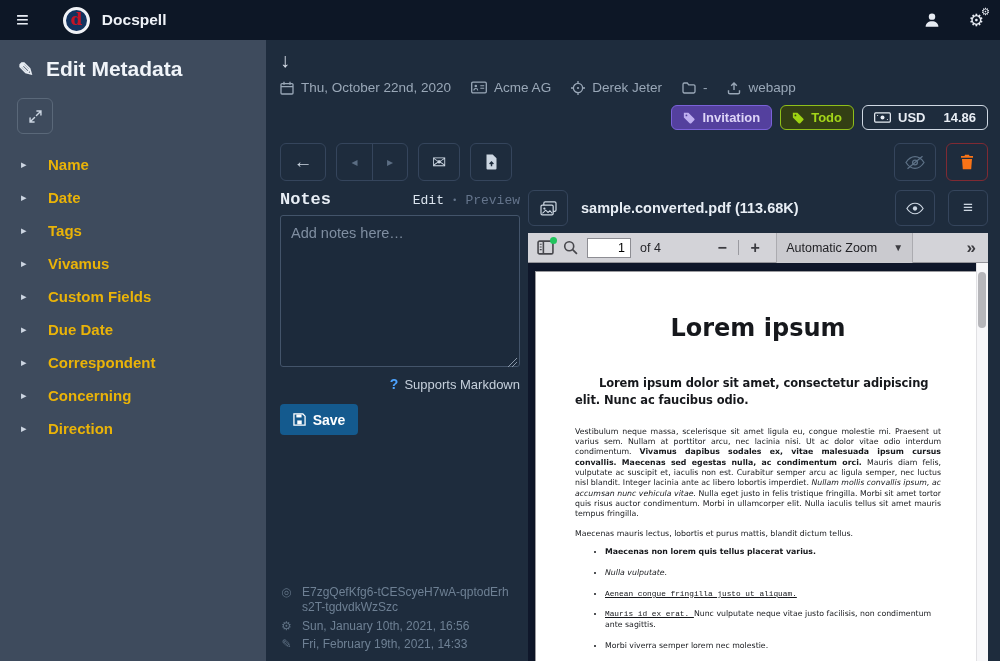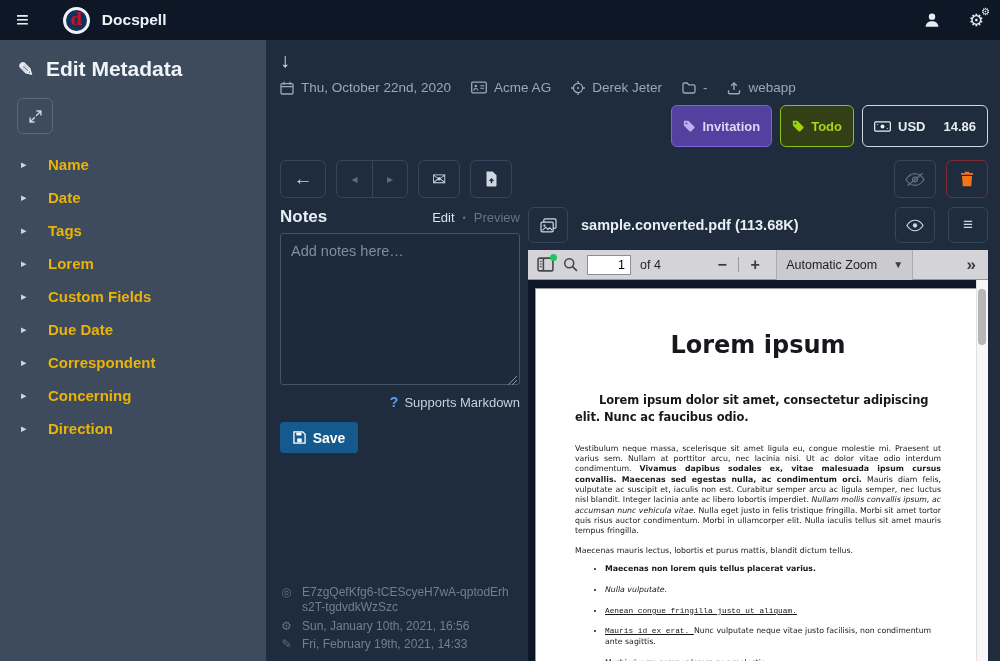--- a/index.html
+++ b/index.html
@@ -41,21 +41,21 @@
   
   .content { flex:1; min-width:0; display:flex; flex-direction:column; }
   .item-head { padding:9px 12px 0 14px; }
   .item-title { display:flex; align-items:center; gap:10px; color:#eef2f7; font-size:21px; font-weight:bold; }
   .dl-icon { color:#d7dee8; font-size:20px; font-weight:bold; }
   .item-meta { display:flex; align-items:center; gap:7px; margin-top:8px; color:#9aa8b8; font-size:13.5px; }
   .meta-group { display:flex; align-items:center; gap:7px; margin-right:13px; }
   .item-meta svg { stroke:#9aa8b8; }
 
   .tag-row { display:flex; justify-content:flex-end; align-items:center; gap:8px; margin-top:10px; }
-  .badge { display:inline-flex; align-items:center; gap:7px; height:42px; padding:0 11px;
+  .badge { display:inline-flex; align-items:center; gap:7px; height:25px; padding:0 11px;
            border-radius:6px; font-size:13px; font-weight:bold; cursor:pointer; }
   .badge-purple { background:#54409e; border:1px solid #7a62d8; color:#ded5f7; }
   .badge-green  { background:#333f14; border:1px solid #8fbf1a; color:#a4d619; }
   .badge-outline{ background:transparent; border:1px solid #cfd8e3; color:#e8edf4; }
   .cf-gap { width:4px; }
 
   
   .toolbar { display:flex; align-items:center; gap:10px; padding:13px 12px 9px 14px; }
   .btn { height:38px; min-width:42px; padding:0 10px; display:inline-flex; align-items:center; justify-content:center;
          border:1px solid #35455c; border-radius:6px; background:transparent; color:#cdd7e2; cursor:pointer; }
@@ -64,21 +64,21 @@
   .gbtn { width:35px; display:flex; align-items:center; justify-content:center; color:#5b6d83; font-size:12px; cursor:pointer; }
   .gbtn + .gbtn { border-left:1px solid #35455c; }
   .mail-glyph { font-size:17px; }
   .tb-spacer { flex:1; }
   .btn-danger { border-color:#7f2a33; }
 
   
   .panes { flex:1; min-height:0; display:flex; gap:8px; padding:0 12px 0 14px; }
 
   .notes-pane { width:240px; flex-shrink:0; display:flex; flex-direction:column; }
-  .notes-head { display:flex; align-items:baseline; margin-bottom:6px; }
+  .notes-head { display:flex; align-items:baseline; margin-bottom:6px;font-family:Liberation Mono, monospace; }
   .notes-title { color:#e8eef5; font-size:17px; font-weight:bold; }
   .notes-links { margin-left:auto; display:flex; align-items:center; gap:8px; font-size:13px; }
   .link-edit { color:#dbe4ee; cursor:pointer; }
   .link-dot { color:#64748b; font-size:9px; }
   .link-preview { color:#64748b; cursor:pointer; }
   .ta-wrap { position:relative; }
   .notes-ta { width:100%; height:152px; background:#1c2a3b; border:1px solid #43546a; border-radius:3px;
               color:#dfe7f0; font-size:14.5px; padding:9px 10px; resize:none; font-family:inherit; }
   .notes-ta::placeholder { color:#7f8ea1; }
   .grip { position:absolute; right:3px; bottom:4px; width:9px; height:9px; pointer-events:none;
@@ -173,21 +173,21 @@
       <div class="side-item">
           <span class="side-caret">▸</span>
           <span class="side-label">Date</span>
         </div>
       <div class="side-item">
           <span class="side-caret">▸</span>
           <span class="side-label">Tags</span>
         </div>
       <div class="side-item">
           <span class="side-caret">▸</span>
-          <span class="side-label">Lorem</span>
+          <span class="side-label">Vivamus</span>
         </div>
       <div class="side-item">
           <span class="side-caret">▸</span>
           <span class="side-label">Custom Fields</span>
         </div>
       <div class="side-item">
           <span class="side-caret">▸</span>
           <span class="side-label">Due Date</span>
         </div>
       <div class="side-item">

